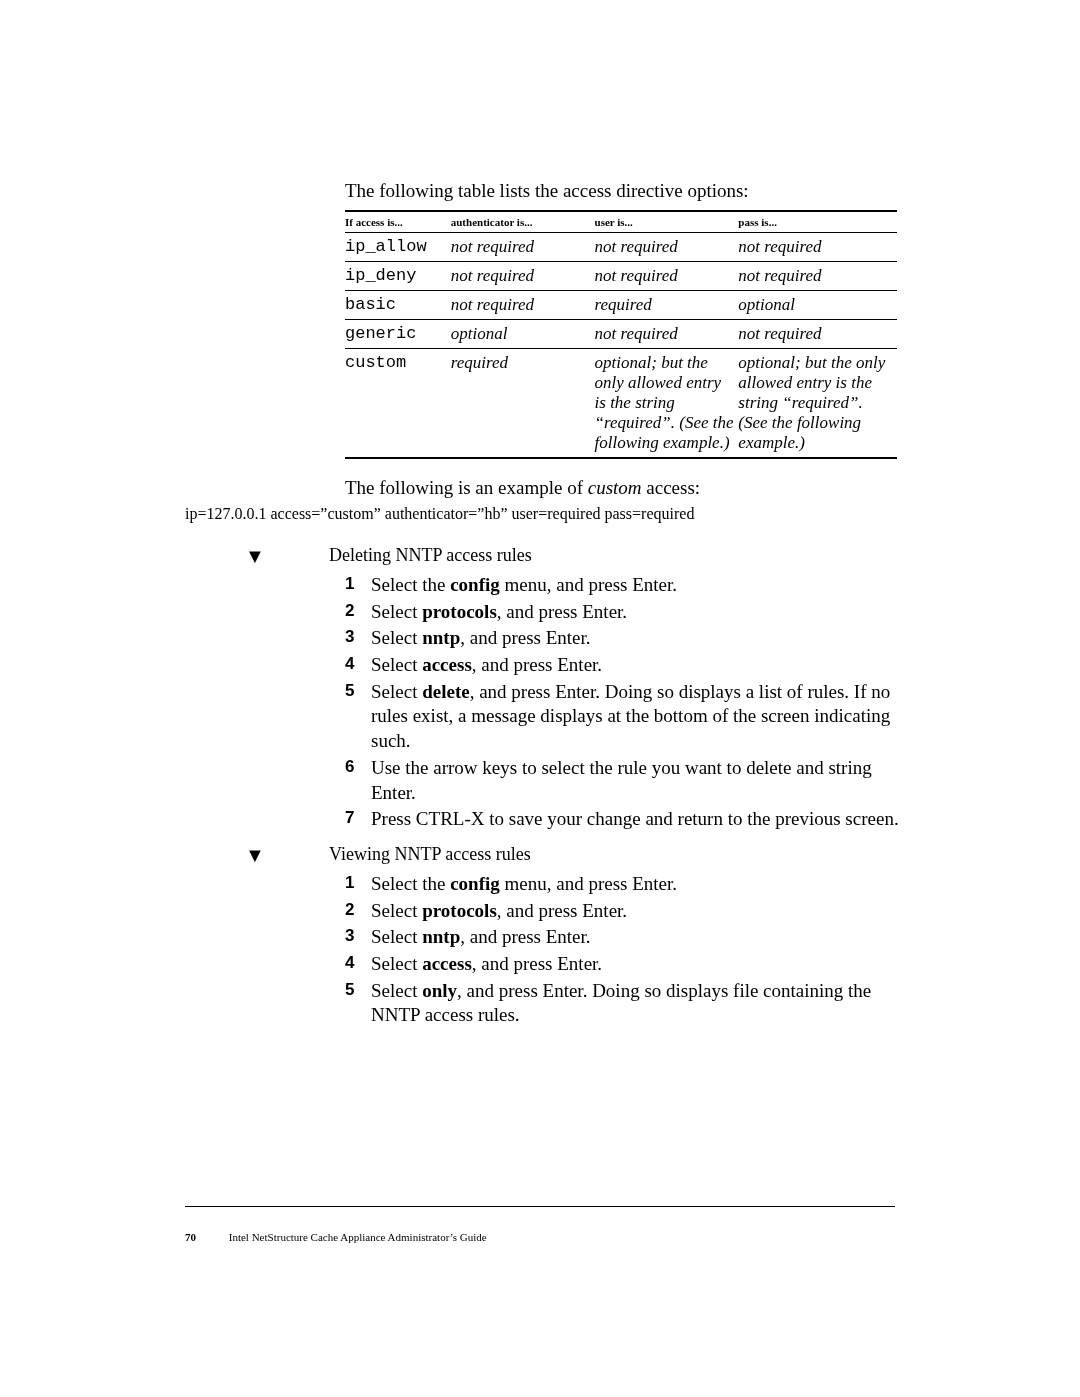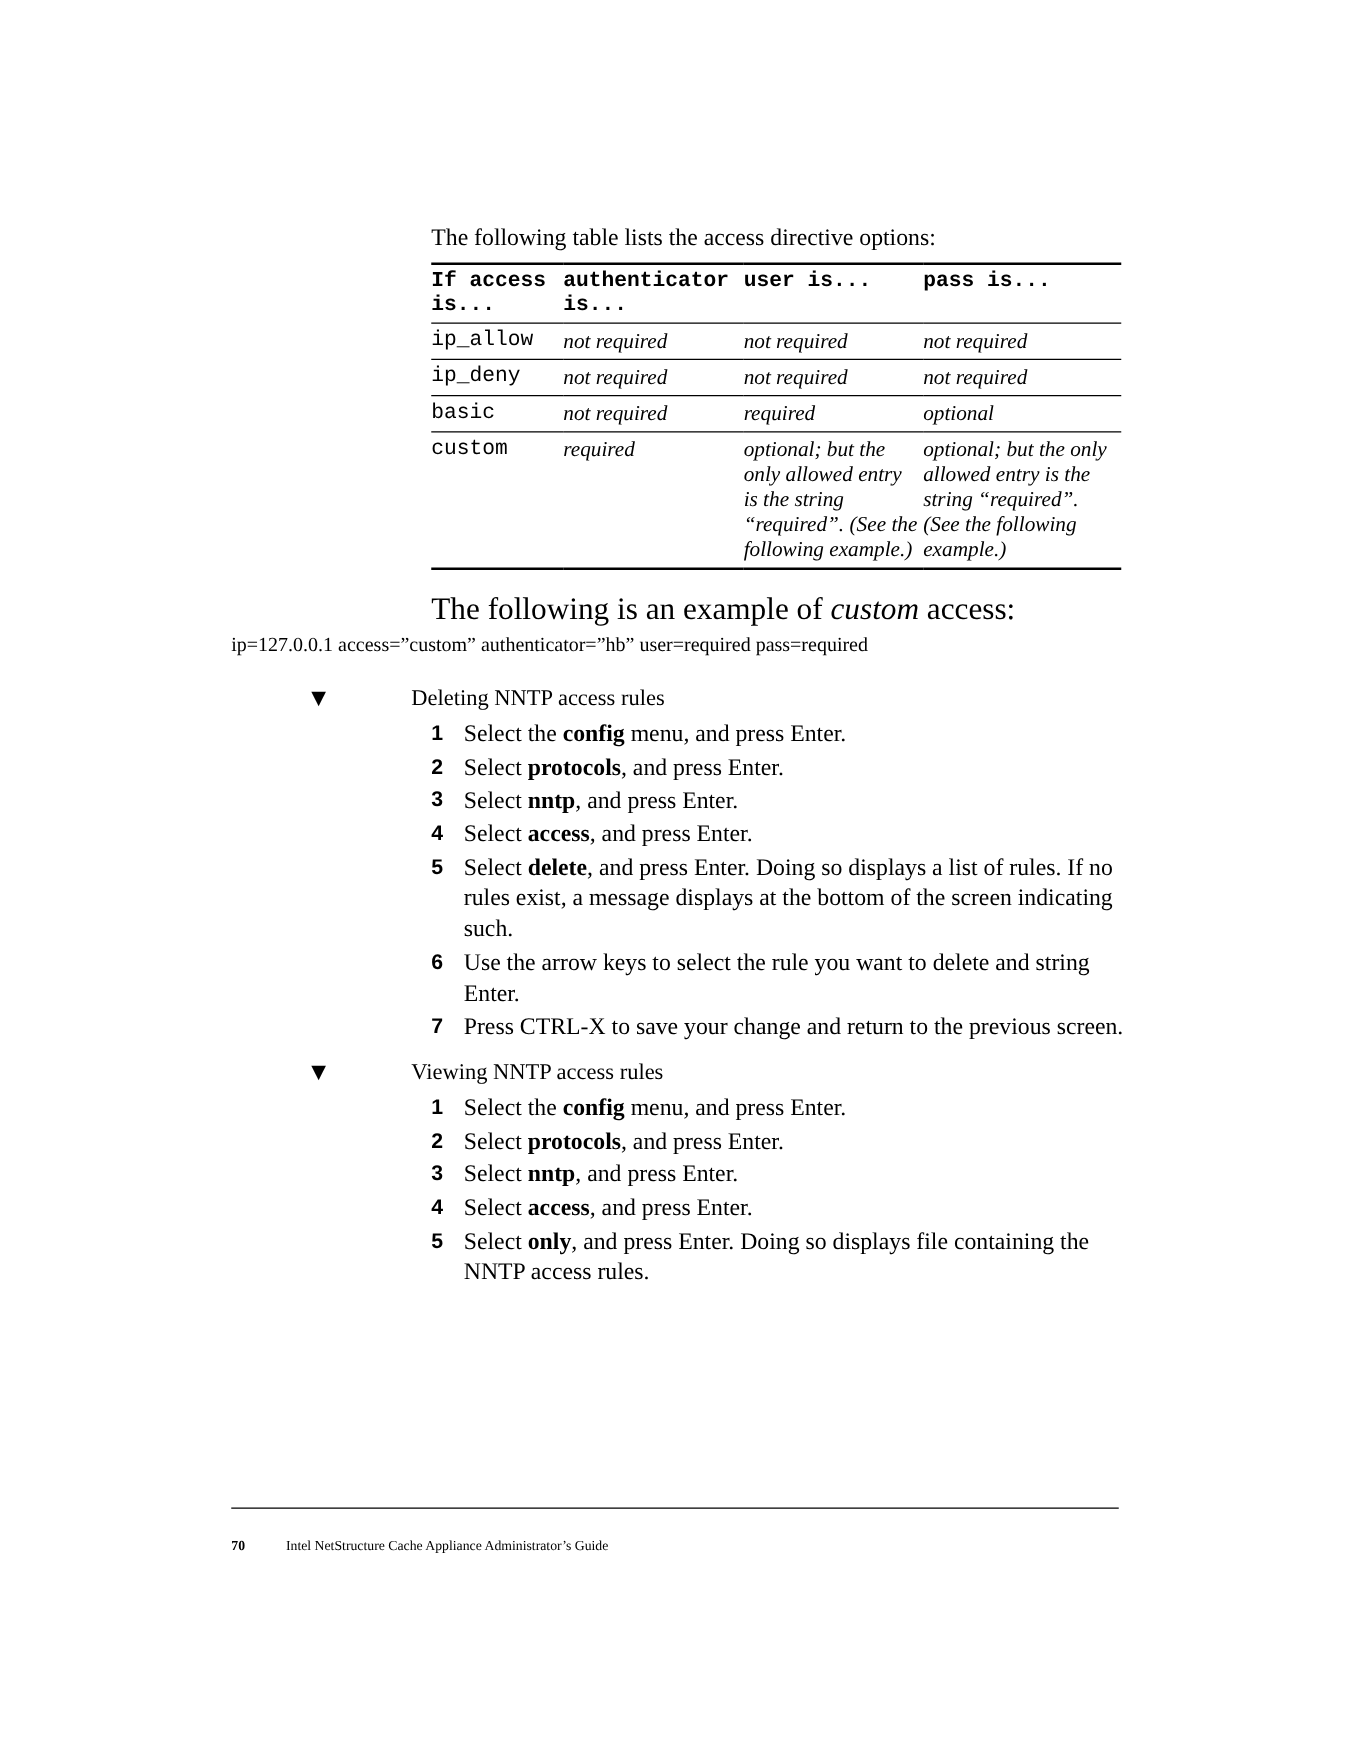--- a/index.html
+++ b/index.html
@@ -28,43 +28,43 @@
     font-size: 17px;
   }
   table.opts th, table.opts td {
     text-align: left;
     vertical-align: top;
     padding: 4px 4px 4px 0;
   }
   table.opts thead tr th {
     border-top: 2px solid #000;
     border-bottom: 1px solid #000;
-    font-family: Liberation Mono, monospace;
+    font-family: Liberation Serif, serif;
     font-weight: bold;
-    font-size: 17px;
+    font-size: 11px;
   }
   table.opts tbody tr td {
     border-bottom: 1px solid #000;
   }
   table.opts tbody tr:last-child td {
     border-bottom: 2px solid #000;
   }
   .mono {
     font-family: "Courier New", Courier, monospace;
     font-size: 17px;
   }
   .ital {
     font-style: italic;
   }
   .col1 { width: 100px; }
   .col2 { width: 136px; }
   .col3 { width: 136px; }
   .col4 { width: 150px; }
   .example-intro {
-    font-size: 25px;
+    font-size: 19px;
     margin: 18px 0 6px 160px;
   }
   .code-line {
     font-family: Liberation Serif, serif;
     font-size: 16px;
     white-space: pre;
     margin-left: 0;
   }
   .proc-block {
     margin-top: 22px;
@@ -160,20 +160,26 @@
         <td class="ital">not required</td>
         <td class="ital">not required</td>
       </tr>
       <tr>
         <td class="mono">basic</td>
         <td class="ital">not required</td>
         <td class="ital">required</td>
         <td class="ital">optional</td>
       </tr>
       <tr>
+        <td class="mono">generic</td>
+        <td class="ital">optional</td>
+        <td class="ital">not required</td>
+        <td class="ital">not required</td>
+      </tr>
+      <tr>
         <td class="mono">custom</td>
         <td class="ital">required</td>
         <td class="ital">optional; but the only allowed entry is the string “required”. (See the following example.)</td>
         <td class="ital">optional; but the only allowed entry is the string “required”. (See the following example.)</td>
       </tr>
     </tbody>
   </table>
 
   <div class="example-intro">
     <span>The following is an example of </span><em>custom</em><span> access:</span>

